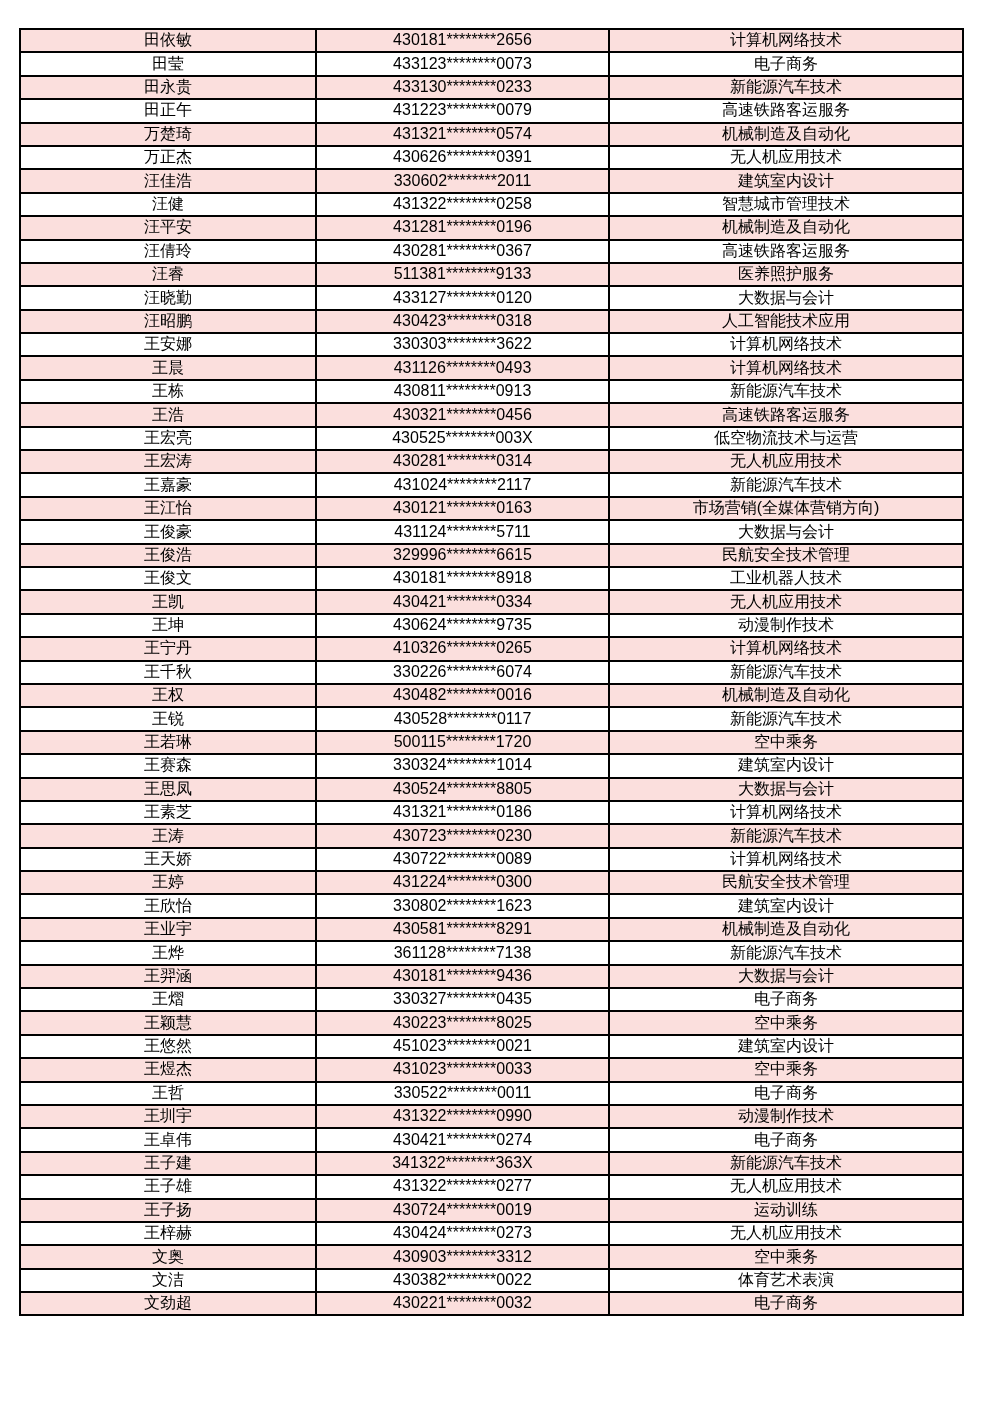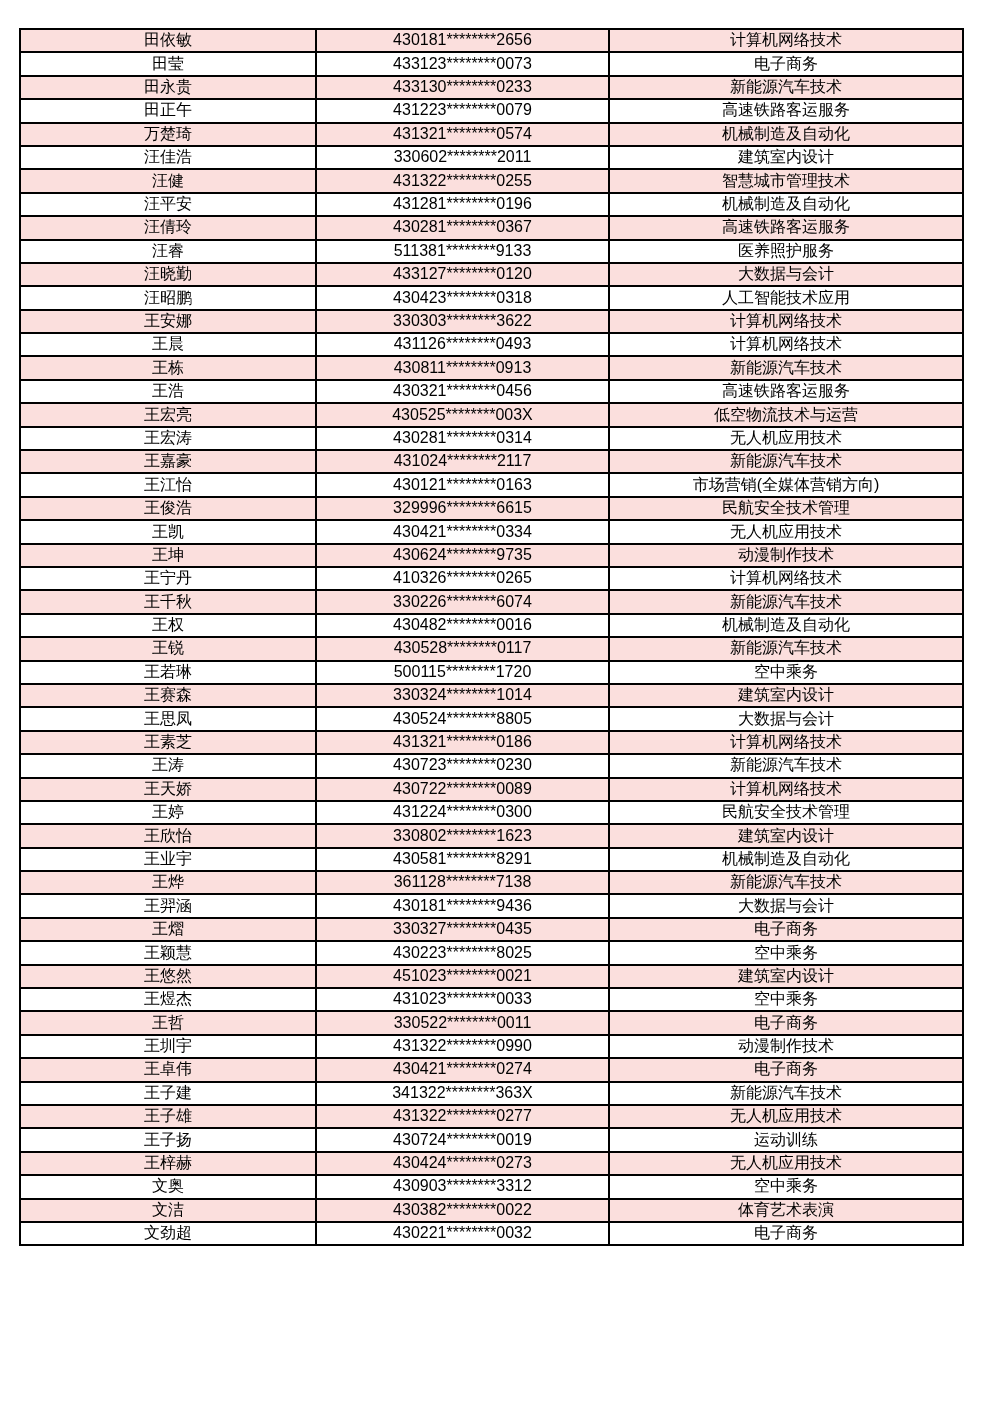--- a/index.html
+++ b/index.html
@@ -72,27 +72,32 @@
     <td>田正午</td>
     <td>431223********0079</td>
     <td>高速铁路客运服务</td>
   </tr>
         <tr>
     <td>万楚琦</td>
     <td>431321********0574</td>
     <td>机械制造及自动化</td>
   </tr>
         <tr>
+    <td>万正杰</td>
+    <td>430626********0391</td>
+    <td>无人机应用技术</td>
+  </tr>
+        <tr>
     <td>汪佳浩</td>
     <td>330602********2011</td>
     <td>建筑室内设计</td>
   </tr>
         <tr>
     <td>汪健</td>
-    <td>431322********0255</td>
+    <td>431322********0258</td>
     <td>智慧城市管理技术</td>
   </tr>
         <tr>
     <td>汪平安</td>
     <td>431281********0196</td>
     <td>机械制造及自动化</td>
   </tr>
         <tr>
     <td>汪倩玲</td>
     <td>430281********0367</td>
@@ -147,23 +152,33 @@
     <td>王嘉豪</td>
     <td>431024********2117</td>
     <td>新能源汽车技术</td>
   </tr>
         <tr>
     <td>王江怡</td>
     <td>430121********0163</td>
     <td>市场营销(全媒体营销方向)</td>
   </tr>
         <tr>
+    <td>王俊豪</td>
+    <td>431124********5711</td>
+    <td>大数据与会计</td>
+  </tr>
+        <tr>
     <td>王俊浩</td>
     <td>329996********6615</td>
     <td>民航安全技术管理</td>
+  </tr>
+        <tr>
+    <td>王俊文</td>
+    <td>430181********8918</td>
+    <td>工业机器人技术</td>
   </tr>
         <tr>
     <td>王凯</td>
     <td>430421********0334</td>
     <td>无人机应用技术</td>
   </tr>
         <tr>
     <td>王坤</td>
     <td>430624********9735</td>
     <td>动漫制作技术</td>

